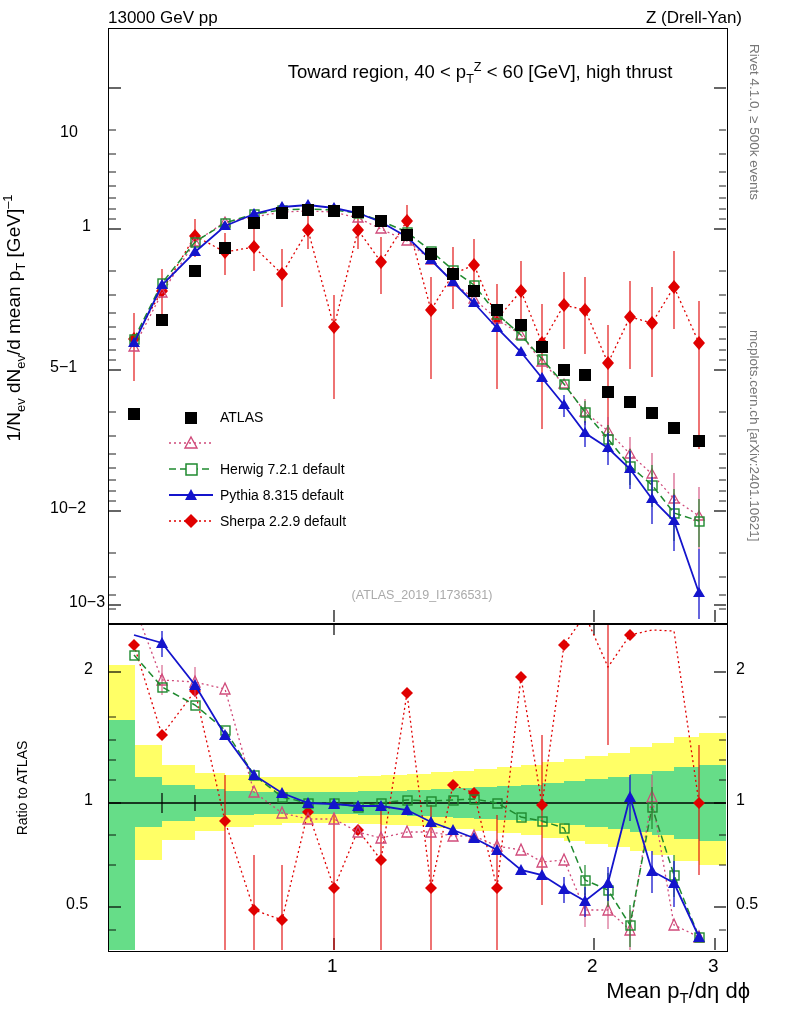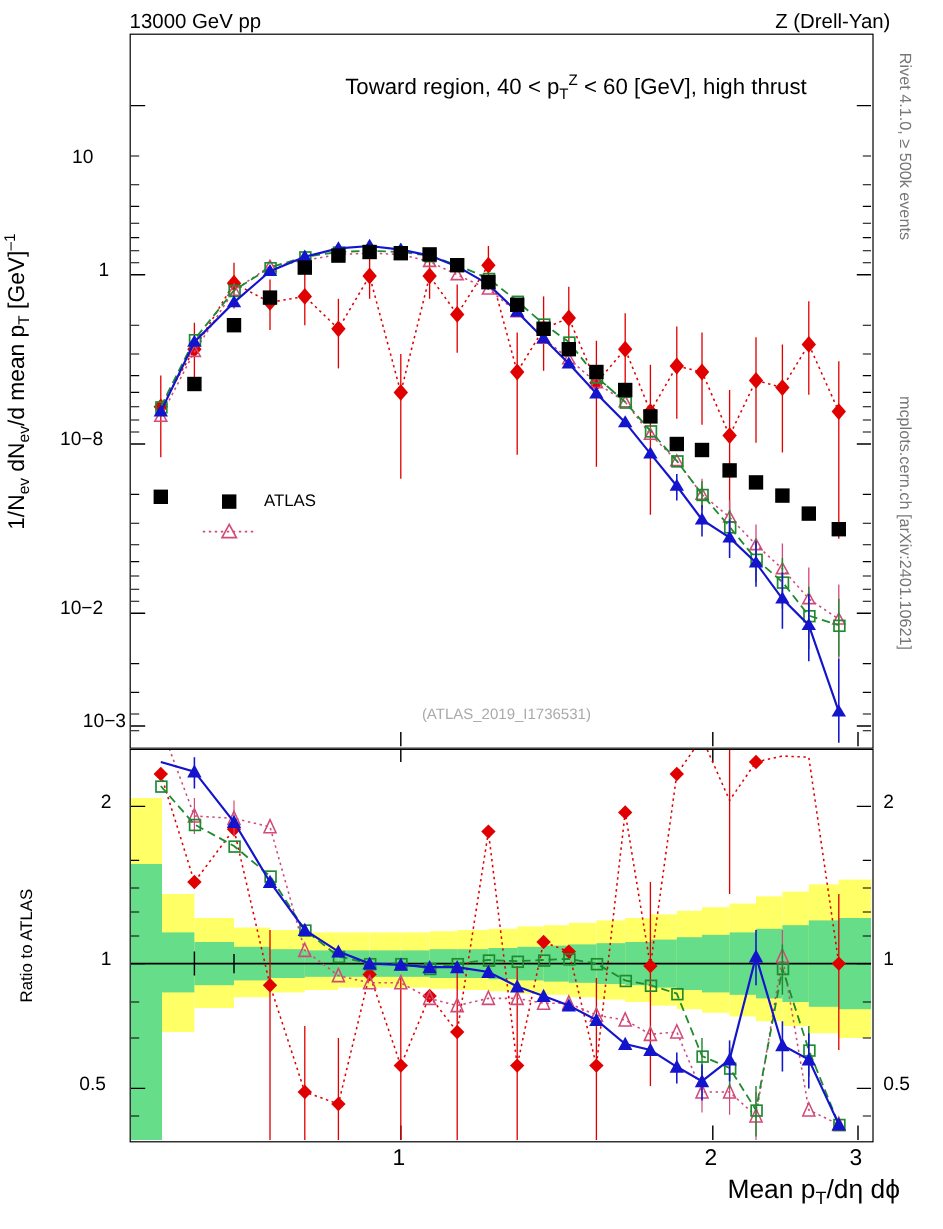--- a/index.html
+++ b/index.html
@@ -385,40 +385,67 @@
   <div id="plot-title">
     Toward region, 40 &lt; p<sub>T</sub><sup>Z</sup> &lt; 60 [GeV], high thrust
   </div>
   <div id="ylabel-main">
     1/N<sub>ev</sub> dN<sub>ev</sub>/d mean p<sub>T</sub> [GeV]<sup>–1</sup>
   </div>
   <div id="watermark">(ATLAS_2019_I1736531)</div>
 
   <div class="tick" style="left:60px;top:76px;margin-top:47px;">10</div>
   <div class="tick" style="left:82px;top:217px;">1</div>
-  <div class="tick" style="left:50px;top:358px;">10−8</div>
+  <div class="tick" style="left:50px;top:358px;">5−1</div>
   <div class="tick" style="left:50px;top:499px;">10−2</div>
   <div class="tick" style="left:50px;top:593px;margin-left:19px;">10−3</div>
 
   <div id="legend">
     <div class="leg-row">
       <span class="leg-mark">
         <svg width="46" height="20">
             <rect x="17" y="5" width="12" height="12" fill="#000"></rect>
           </svg>
       </span>
       <span class="leg-text">ATLAS</span>
     </div>
     <div class="leg-row">
       <span class="leg-mark">
         <svg width="46" height="20">
           <line x1="1" y1="10" x2="45" y2="10" stroke="#d04a7a" stroke-width="1.4" stroke-dasharray="2,3"></line>
           <polygon points="23,4 29,15 17,15" fill="none" stroke="#d04a7a" stroke-width="1.4"></polygon>
         </svg>
       </span>
+    </div>
+    <div class="leg-row">
+      <span class="leg-mark">
+        <svg width="46" height="20">
+          <line x1="1" y1="10" x2="45" y2="10" stroke="#1f8a2f" stroke-width="1.6" stroke-dasharray="7,4"></line>
+          <rect x="18" y="5" width="11" height="11" fill="#fff" stroke="#1f8a2f" stroke-width="1.5"></rect>
+        </svg>
+      </span>
+      <span class="leg-text">Herwig 7.2.1 default</span>
+    </div>
+    <div class="leg-row">
+      <span class="leg-mark">
+        <svg width="46" height="20">
+          <line x1="1" y1="10" x2="45" y2="10" stroke="#1414cc" stroke-width="1.8"></line>
+          <polygon points="23,4 29,15 17,15" fill="#1414cc"></polygon>
+        </svg>
+      </span>
+      <span class="leg-text">Pythia 8.315 default</span>
+    </div>
+    <div class="leg-row">
+      <span class="leg-mark">
+        <svg width="46" height="20">
+          <line x1="1" y1="10" x2="45" y2="10" stroke="#e00000" stroke-width="1.4" stroke-dasharray="2,3"></line>
+          <polygon points="23,3 30,10 23,17 16,10" fill="#e00000"></polygon>
+        </svg>
+      </span>
+      <span class="leg-text">Sherpa 2.2.9 default</span>
     </div>
   </div>
 
   <div id="ratio-panel">
     <svg width="617" height="325" viewBox="0 0 617 325">
       <defs>
           <clipPath id="clipRatio">
             <rect x="0" y="0" width="617" height="325"></rect>
           </clipPath>
         </defs>

